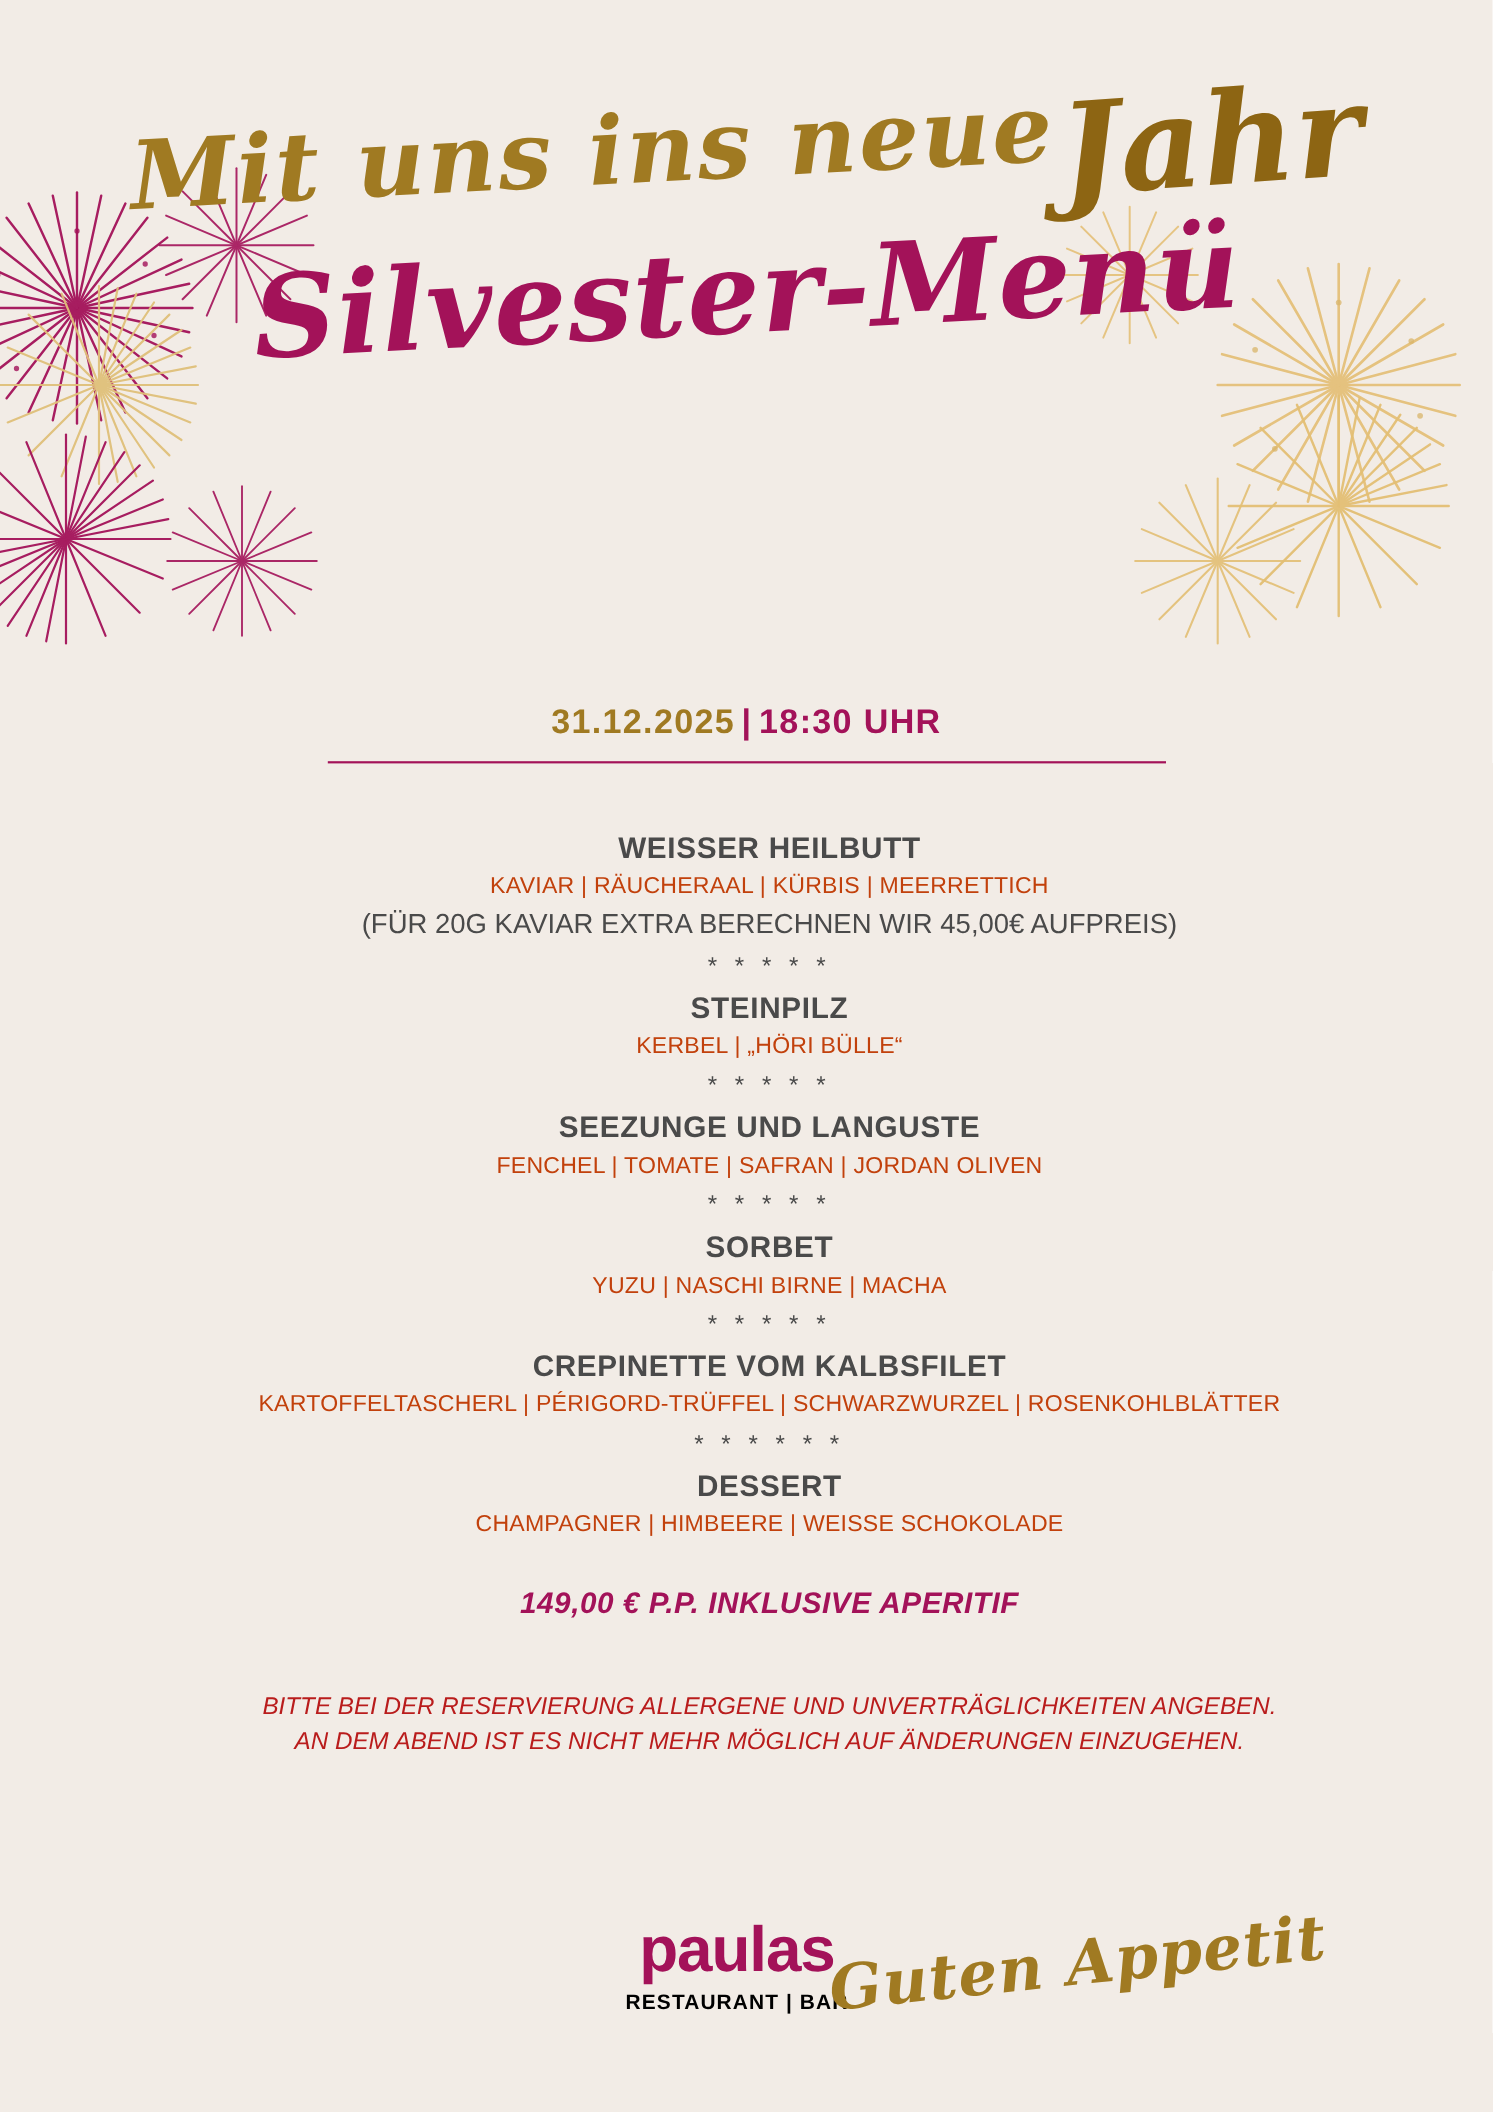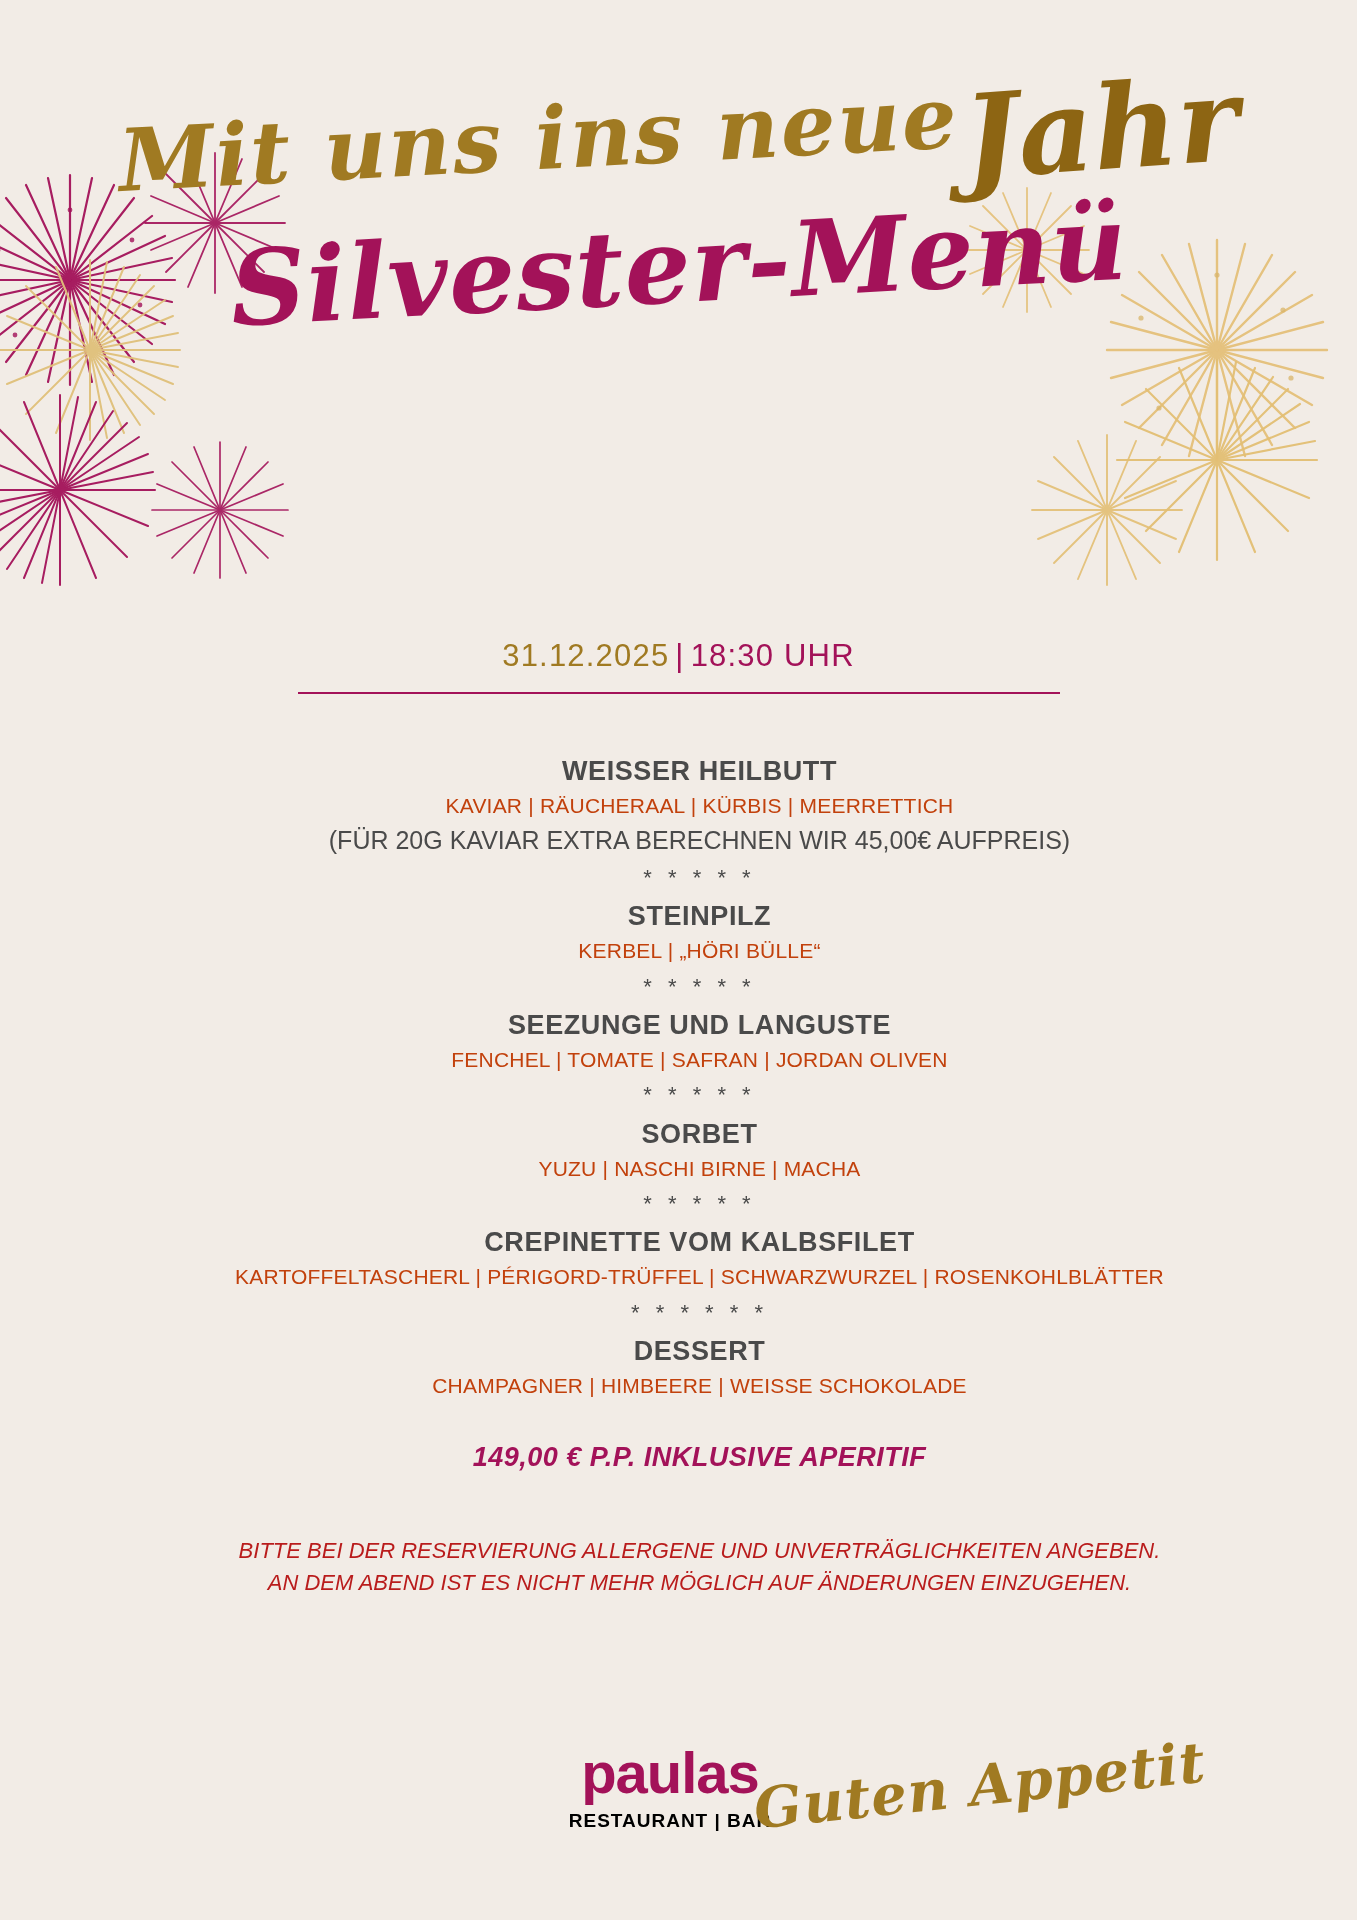--- a/index.html
+++ b/index.html
@@ -73,21 +73,21 @@
   
   .date-wrap {
     position: absolute;
     left: 0;
     top: 638px;
     width: 1357px;
     text-align: center;
   }
   .date-line {
     font-size: 31px;
-    font-weight: 400;
+    font-weight: 700;
     letter-spacing: 1.2px;
     display: inline-block;
   }
   .date-gold { color: #a07a22; }
   .date-sep  { color: #a31259; margin: 0 6px; }
   .date-mag  { color: #a31259; }
   .rule {
     width: 762px;
     height: 2px;
     background: #a31259;

